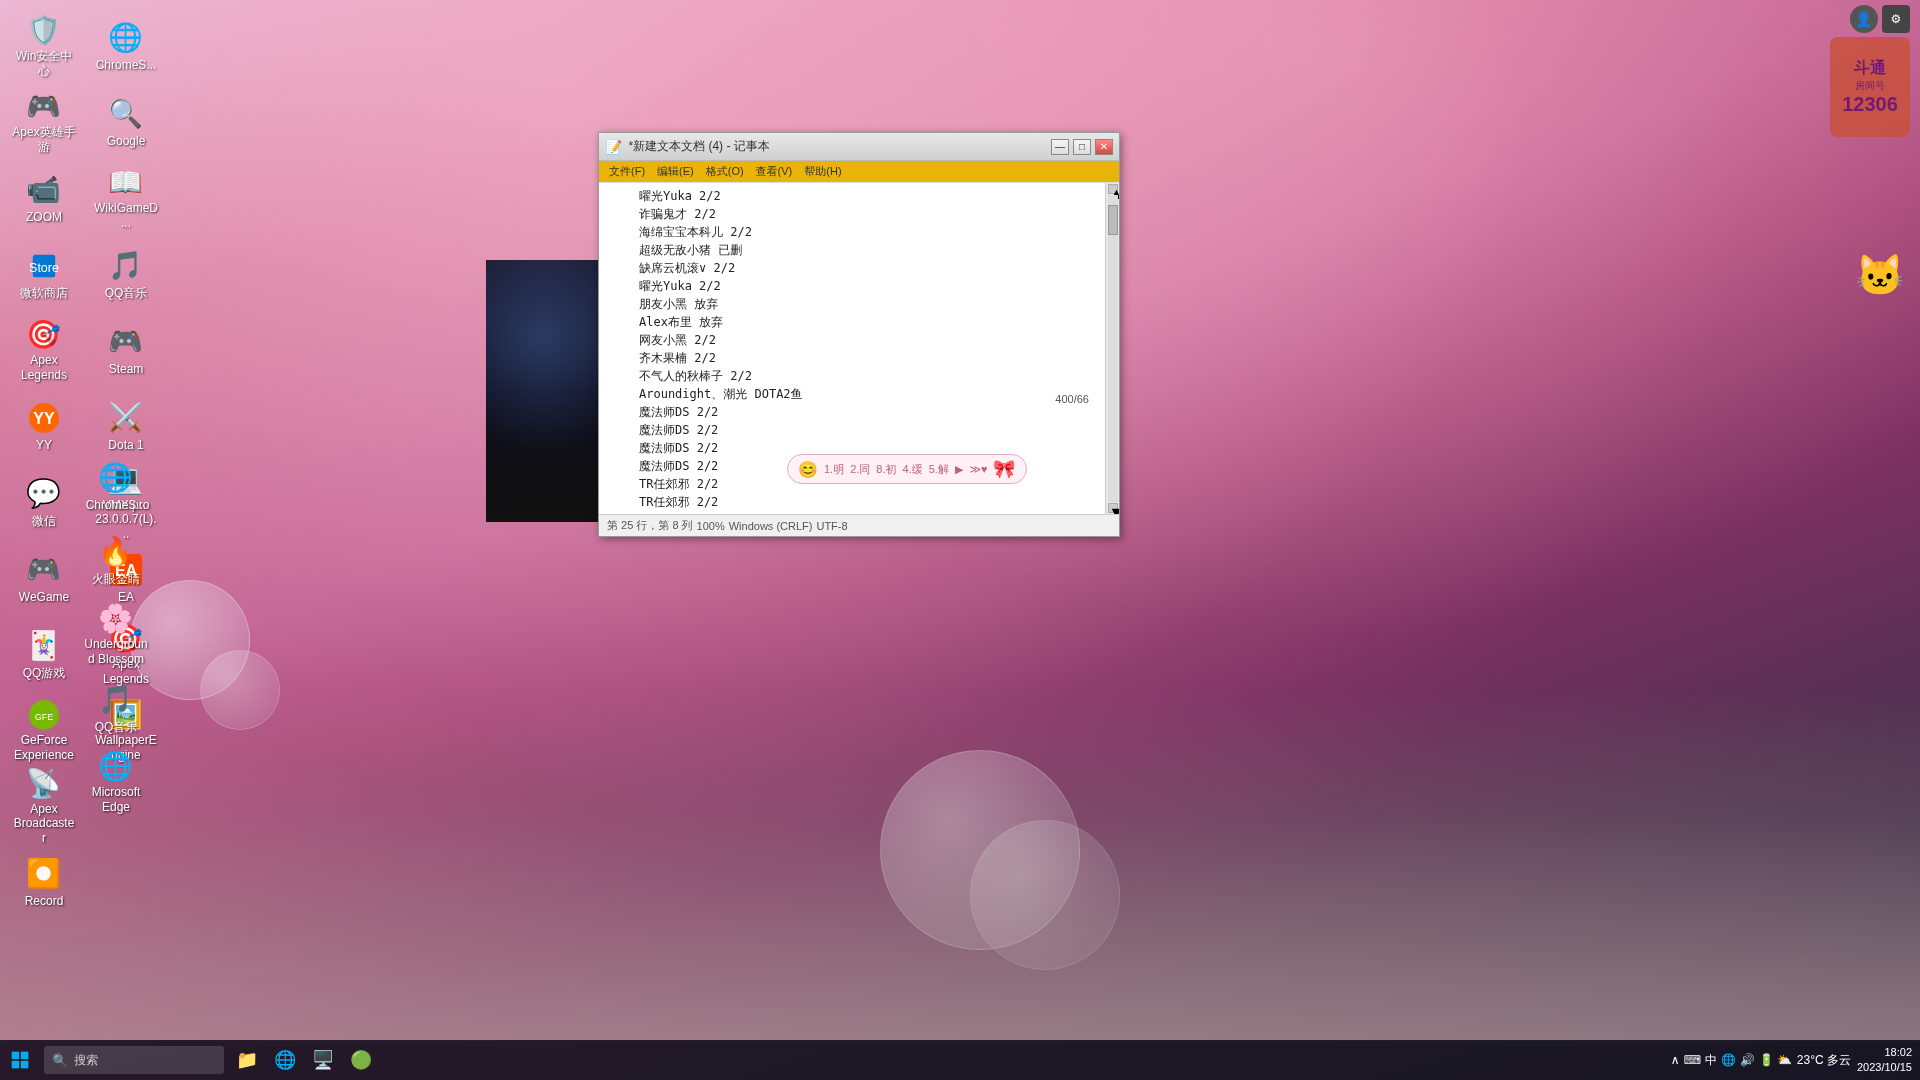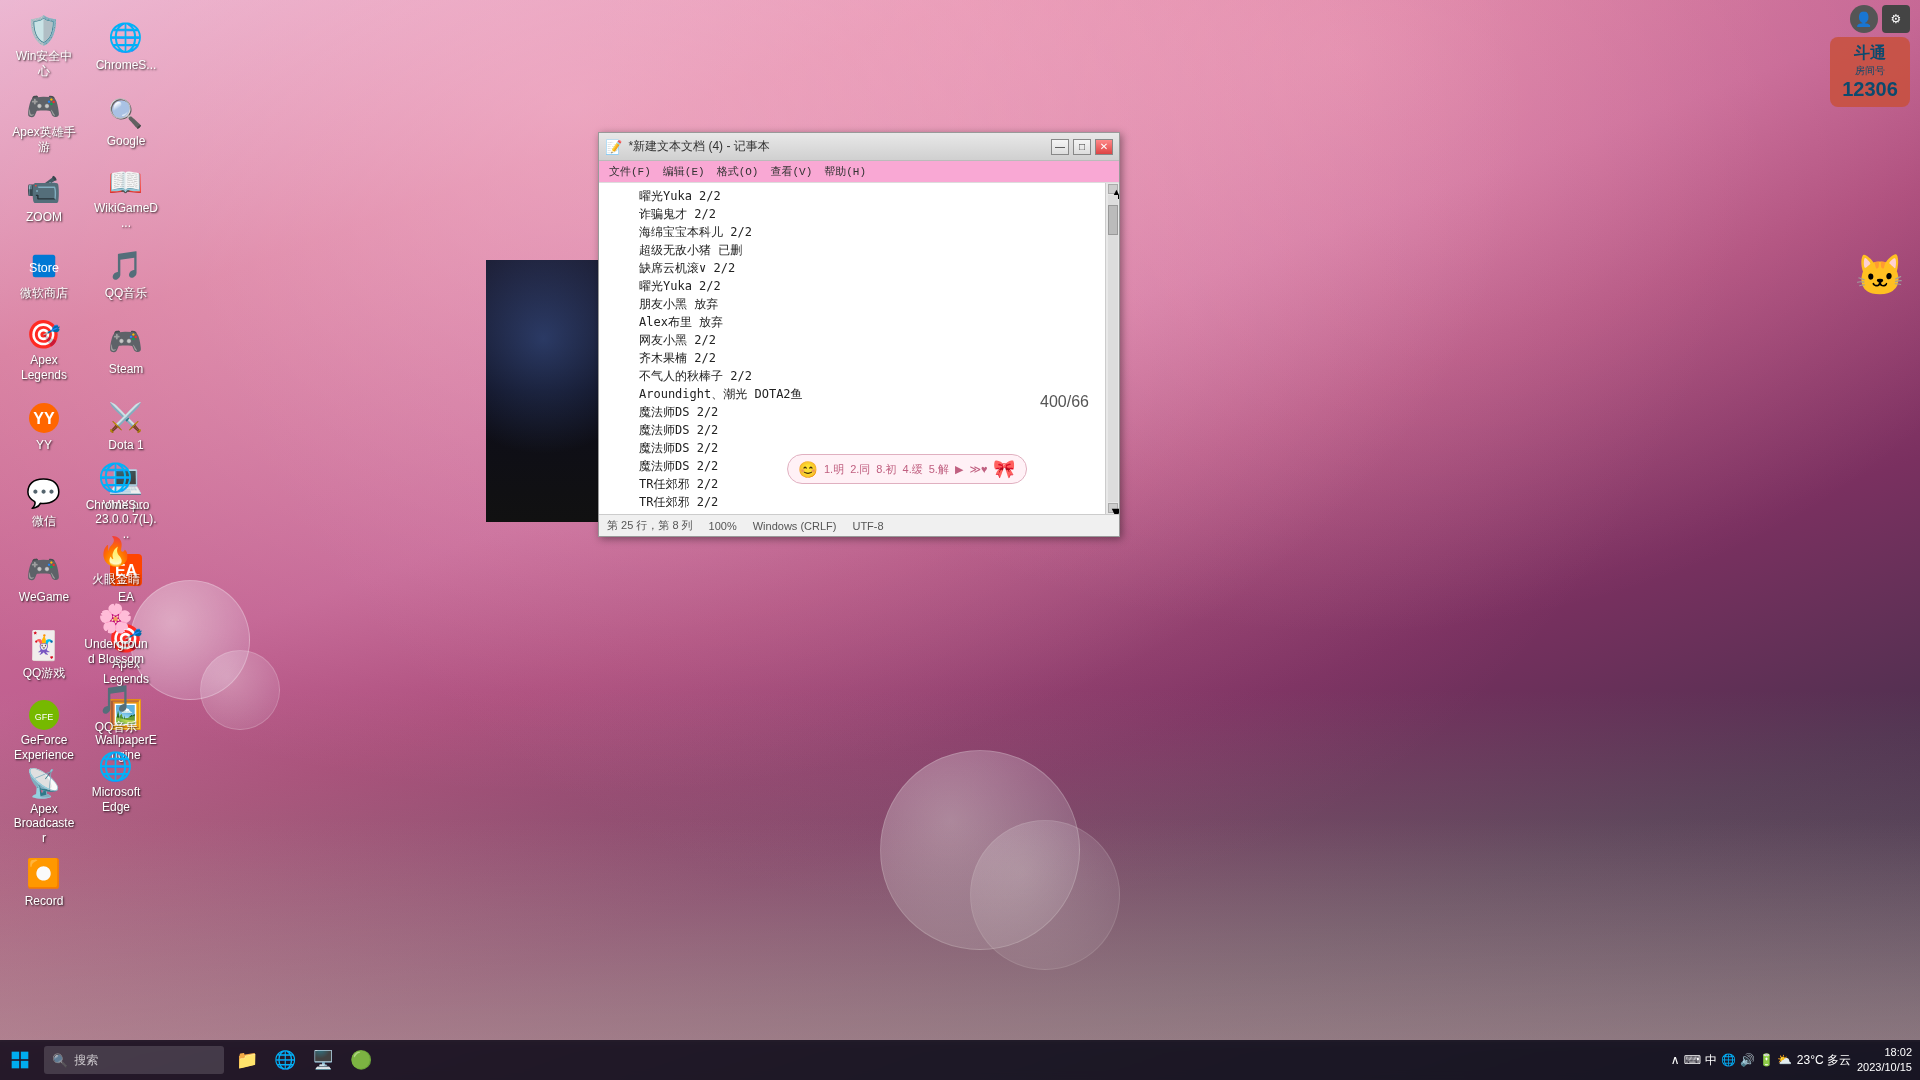--- a/index.html
+++ b/index.html
@@ -172,22 +172,22 @@
 
     #top-right-icons {
       display: flex;
       gap: 4px;
       align-items: center;
     }
 
     #sidu-widget {
       background: rgba(200,80,60,0.85);
       border-radius: 8px;
-      padding: 6px 12px;
-      color: #0c4a6e;
+      padding: 21px 12px;
+      color: #701a75;
       font-size: 13px;
       text-align: center;
       min-width: 80px;
       margin-left: 8px;
     }
     #sidu-widget .sidu-title { font-size: 16px; font-weight: bold; }
     #sidu-widget .sidu-subtitle { font-size: 10px; }
     #sidu-widget .sidu-number { font-size: 20px; font-weight: bold; }
 
     
@@ -247,27 +247,26 @@
       align-items: center;
       justify-content: center;
       cursor: pointer;
       margin-left: 2px;
       color: #333;
     }
     .notepad-winbtn.close-btn { background: linear-gradient(to bottom, #f88, #d44); color: white; }
 
     #notepad-menubar {
       height: 22px;
-      background: #f9a8d4;
+      background: #eab308;
       display: flex;
       align-items: center;
       padding: 0 4px;
       border-bottom: 1px solid #ddd;
       flex-shrink: 0;
-      font-family: Liberation Mono, monospace;
     }
 
     .menu-item {
       font-size: 11px;
       color: #333;
       padding: 2px 6px;
       cursor: pointer;
       border-radius: 2px;
     }
 
@@ -304,21 +303,21 @@
     #notepad-statusbar {
       height: 22px;
       background: #f0f0f0;
       border-top: 1px solid #ccc;
       display: flex;
       align-items: center;
       padding: 0 8px;
       font-size: 11px;
       color: #555;
       flex-shrink: 0;
-      gap: 16px;
+      gap: 4px;
     }
 
     
     #emoji-toolbar {
       position: absolute;
       bottom: 30px;
       left: 50%;
       transform: translateX(-30%);
       background: rgba(255,240,245,0.95);
       border: 1px solid #e0b0c0;
@@ -575,21 +574,21 @@
 
 海绵宝宝朱毛儿</textarea>
     <div id="notepad-scrollbar">
       <div style="width:10px;height:10px;background:#ccc;border:1px solid #aaa;margin:1px auto;cursor:pointer;">▲</div>
       <div style="flex:1;width:10px;background:#ddd;margin:0 auto;position:relative;">
         <div style="width:10px;height:30px;background:#bbb;border:1px solid #999;position:absolute;top:10px;"></div>
       </div>
       <div style="width:10px;height:10px;background:#ccc;border:1px solid #aaa;margin:1px auto;cursor:pointer;">▼</div>
     </div>
 
-    <div style="position:absolute;right:30px;top:210px;color:#555;font-size:16px;">400/66</div>
+    <div style="position:absolute;right:30px;top:210px;color:#555;font-size:11px;">400/66</div>
 
     <div id="emoji-toolbar">
       <span style="font-size:16px;">😊</span>
       <span>1.明</span>
       <span>2.同</span>
       <span>8.初</span>
       <span>4.缓</span>
       <span>5.解</span>
       <span>▶</span>
       <span>≫♥</span>

